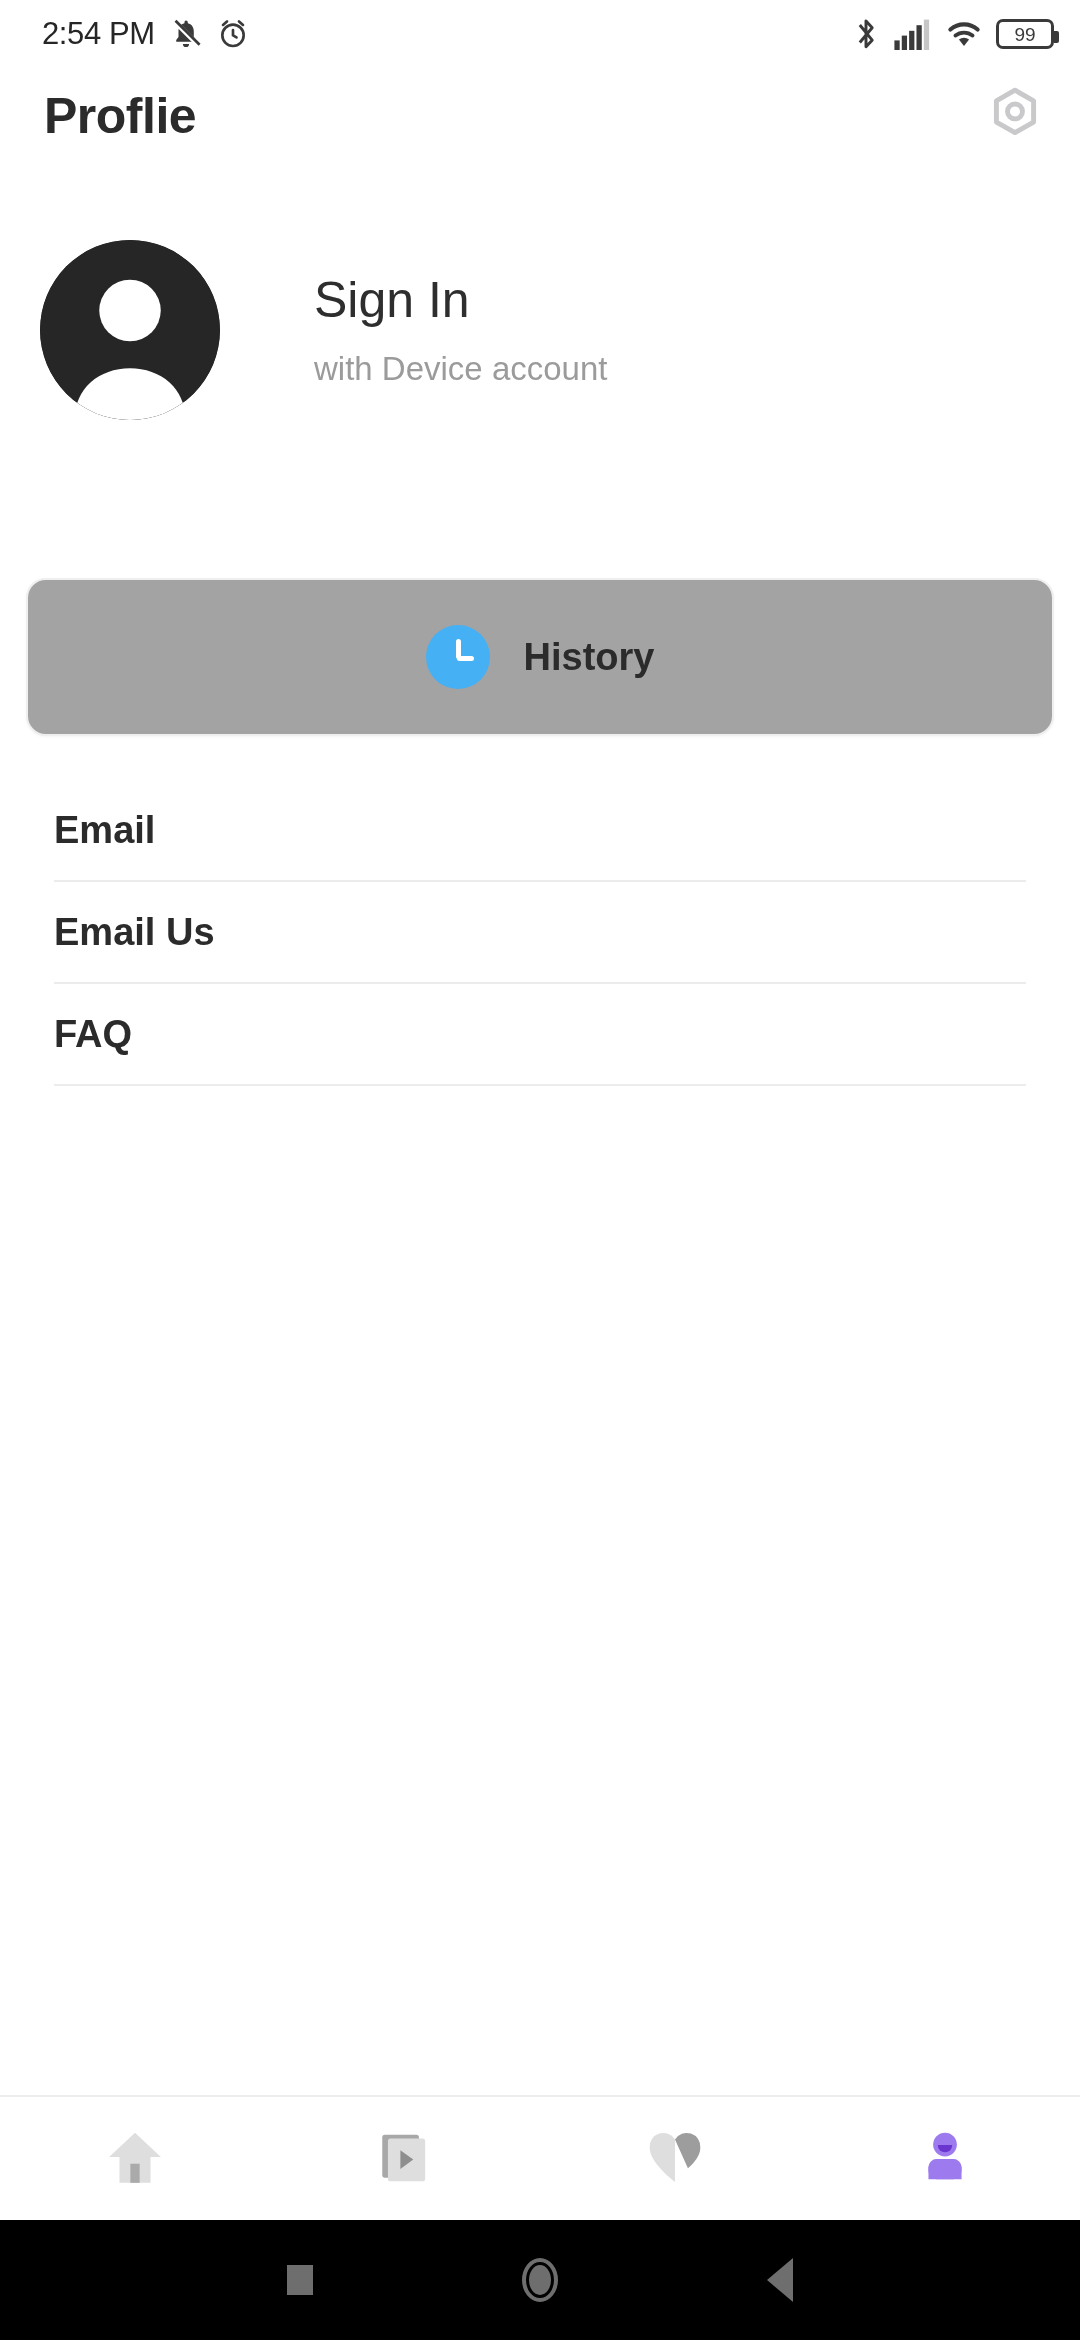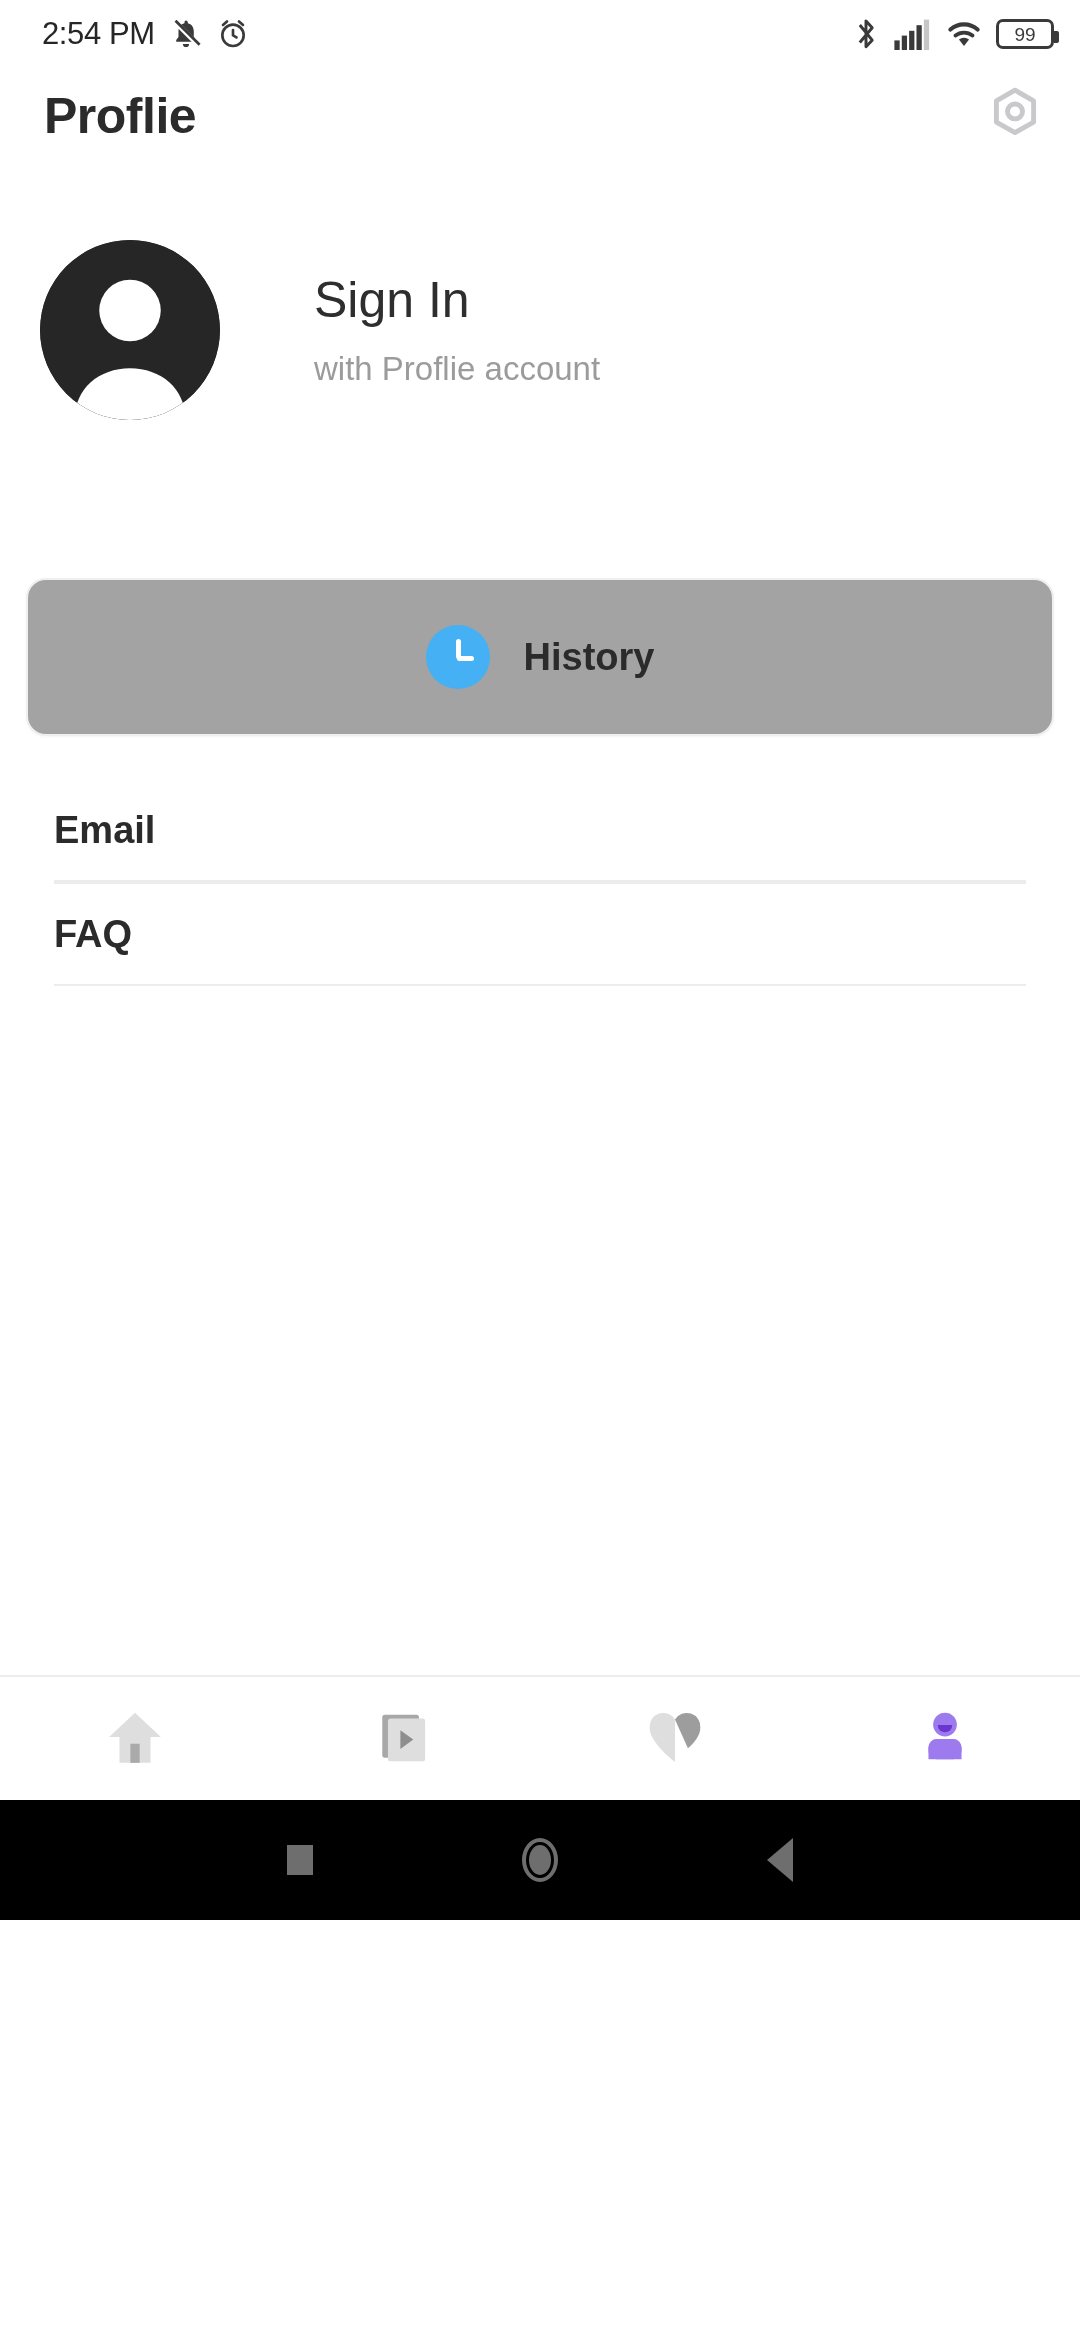--- a/index.html
+++ b/index.html
@@ -2,21 +2,21 @@
 <html><head>
 <meta charset="utf-8">
 <style>
   * { margin:0; padding:0; box-sizing:border-box; }
   html, body {
     width:1080px; height:2340px;
     background:#ffffff;
     font-family:"Liberation Sans", sans-serif;
     overflow:hidden;
   }
-  #screen { position:relative; width:1080px; height:1920px; background:#fff; }
+  #screen { position:relative; width:1080px; height:2340px; background:#fff; }
 
   
   .statusbar {
     position:absolute; top:0; left:0; width:1080px; height:68px;
     display:flex; align-items:center; justify-content:space-between;
     padding:0 26px 0 42px;
   }
   .sb-left { display:flex; align-items:center; gap:14px; }
   .sb-time { font-size:31px; color:#262626; letter-spacing:-0.4px; font-weight:400; }
   .sb-right { display:flex; align-items:center; gap:13px; }
@@ -181,36 +181,39 @@
   <div class="profile">
     <div class="avatar">
       <svg width="180" height="180" viewBox="0 0 24 24">
         <circle cx="12" cy="12" r="12" fill="#262626"></circle>
         <circle cx="12" cy="9.4" r="4.1" fill="#ffffff"></circle>
         <path d="M4.6 24c0-4.2 3.3-6.9 7.4-6.9s7.4 2.7 7.4 6.9z" fill="#ffffff"></path>
       </svg>
     </div>
     <div class="profile-text">
       <div class="signin">Sign In</div>
-      <div class="signin-sub">with Proflie account</div>
+      <div class="signin-sub">with Device account</div>
     </div>
   </div>
 
   <div class="cards">
     <div class="card">
       <span class="clock-circle"></span>
       <span class="card-label">History</span>
     </div>
   </div>
 
   <div class="menu">
     <div class="menu-row">
       <span class="menu-label">Email</span>
     </div>
     <div class="divider"></div>
+    <div class="menu-row">
+      <span class="menu-label">Email Us</span>
+    </div>
     <div class="divider"></div>
     <div class="menu-row">
       <span class="menu-label">FAQ</span>
     </div>
     <div class="divider"></div>
   </div>
 
   <div class="bottomnav">
     <div class="navitem">
       <span>

